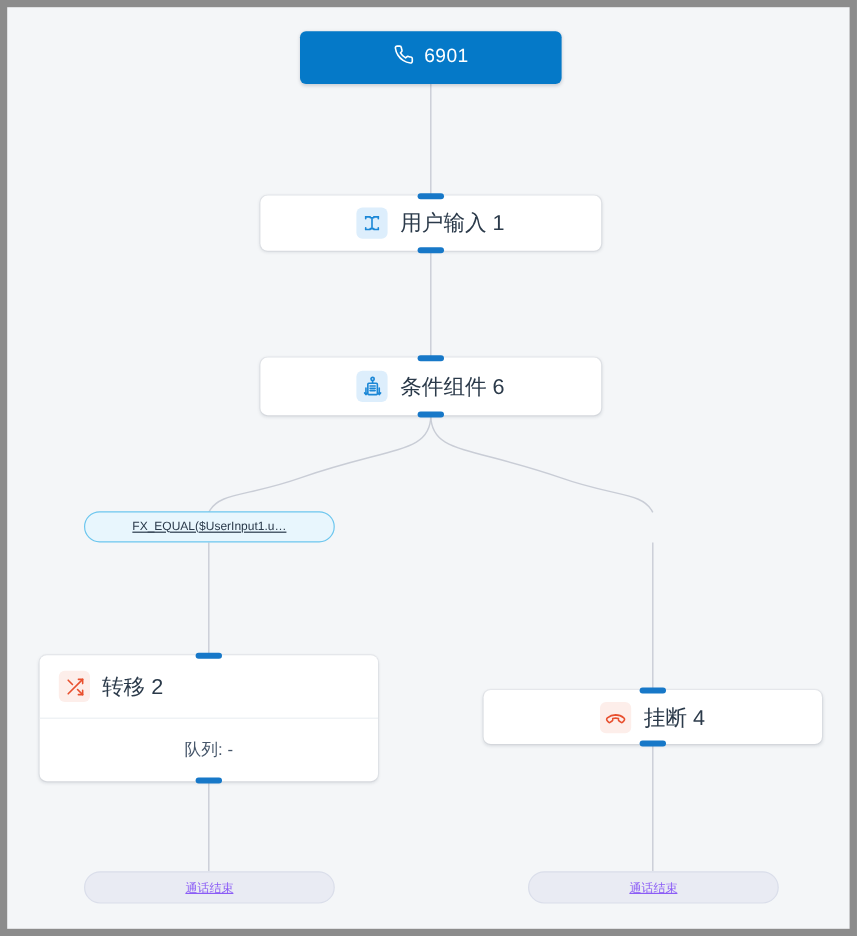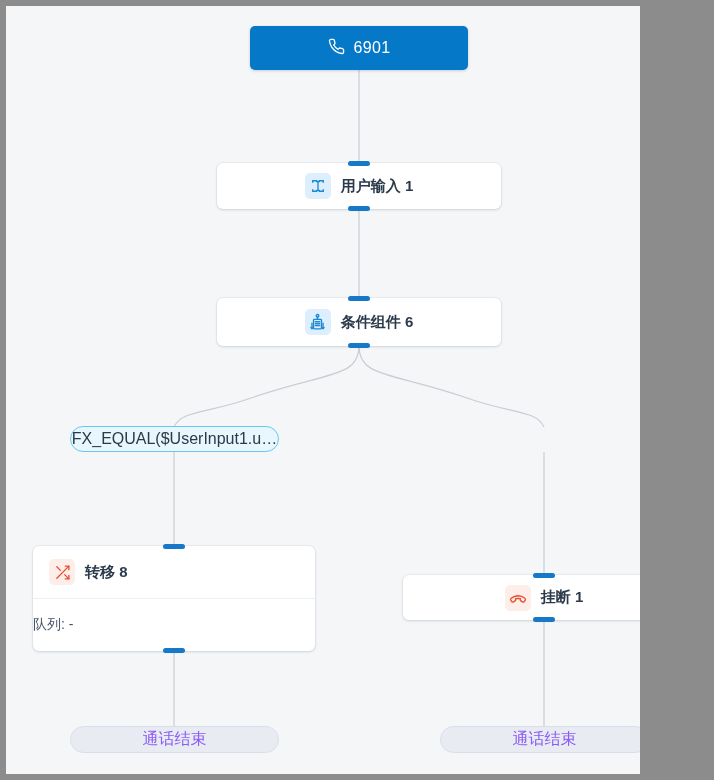--- a/index.html
+++ b/index.html
@@ -12,21 +12,21 @@
     height: 780px;
     overflow: hidden;
     font-family: "Liberation Sans", "DejaVu Sans", sans-serif;
   }
 
   
   #flow-canvas {
     position: absolute;
     left: 6px;
     top: 6px;
-    width: 634px;
+    width: 702px;
     height: 768px;
     background: #f4f6f8;
     overflow: hidden;
   }
 
   #edge-layer {
     position: absolute;
     left: 0;
     top: 0;
     width: 702px;
@@ -73,22 +73,22 @@
   }
 
   
   .node-simple {
     display: flex;
     align-items: center;
     justify-content: center;
     gap: 10px;
   }
   .node-title {
-    font-size: 15px;
-    font-weight: bold;
+    font-size: 18px;
+    font-weight: normal;
     color: #2b3a4a;
   }
 
   
   .icon-tile {
     width: 26px;
     height: 26px;
     border-radius: 5px;
     display: flex;
     align-items: center;
@@ -108,33 +108,35 @@
     height: 52px;
     border-bottom: 1px solid #eceff3;
   }
   .card-body {
     display: flex;
     align-items: center;
     padding: 0 0;
     height: 52px;
     font-size: 14px;
     color: #46566a;
+    justify-content: center;
   }
 
   
   .pill {
     position: absolute;
     box-sizing: border-box;
     display: flex;
     align-items: center;
     justify-content: center;
     border-radius: 14px;
-    font-size: 16px;
+    font-size: 10px;
     white-space: nowrap;
     overflow: hidden;
+    text-decoration: underline;
   }
   .pill-branch {
     background: #e8f6fd;
     border: 1px solid #6cc6ee;
     color: #2a3a4b;
   }
   .pill-end {
     background: #e9ebf3;
     border: 1px solid #dadeea;
     color: #8b5cf6;
@@ -215,36 +217,36 @@
     <div class="card-head">
       <span class="icon-tile red">
         <svg width="17" height="17" viewBox="0 0 24 24" fill="none" stroke="#e8502f" stroke-width="1.9" stroke-linecap="round" stroke-linejoin="round">
           <path d="M16 3h5v5"></path>
           <path d="M4 20 21 3"></path>
           <path d="M21 16v5h-5"></path>
           <path d="M15 15l6 6"></path>
           <path d="M4 4l5 5"></path>
         </svg>
       </span>
-      <span class="node-title">转移 8</span>
+      <span class="node-title">转移 2</span>
     </div>
     <div class="card-body">
       <span>队列: -</span>
     </div>
     <span class="handle bottom"></span>
   </div>
 
   <div class="node node-simple" style="left:397px; top:569px; width:282px; height:45px;">
     <span class="handle top"></span>
     <span class="icon-tile red">
       <svg width="18" height="18" viewBox="0 0 24 24" fill="none" stroke="#e8502f" stroke-width="1.8" stroke-linecap="round" stroke-linejoin="round">
         <path d="M2.5 15.2c-.7-.9-.5-2.2.4-2.9A15.6 15.6 0 0 1 12 9c3.4 0 6.6 1.1 9.1 3.3.9.7 1.1 2 .4 2.9l-1.2 1.5c-.6.8-1.7 1-2.5.4l-1.9-1.3a1.9 1.9 0 0 1-.8-1.8l.1-1A13 13 0 0 0 12 12.6c-1.1 0-2.2.1-3.2.4l.1 1c.1.7-.2 1.4-.8 1.8l-1.9 1.3c-.8.6-1.9.4-2.5-.4z"></path>
       </svg>
     </span>
-    <span class="node-title">挂断 1</span>
+    <span class="node-title">挂断 4</span>
     <span class="handle bottom"></span>
   </div>
 
   <div class="pill pill-end" style="left:64px; top:720px; width:209px; height:27px;">
     <span>通话结束</span>
   </div>
 
   <div class="pill pill-end" style="left:434px; top:720px; width:209px; height:27px;">
     <span>通话结束</span>
   </div>

